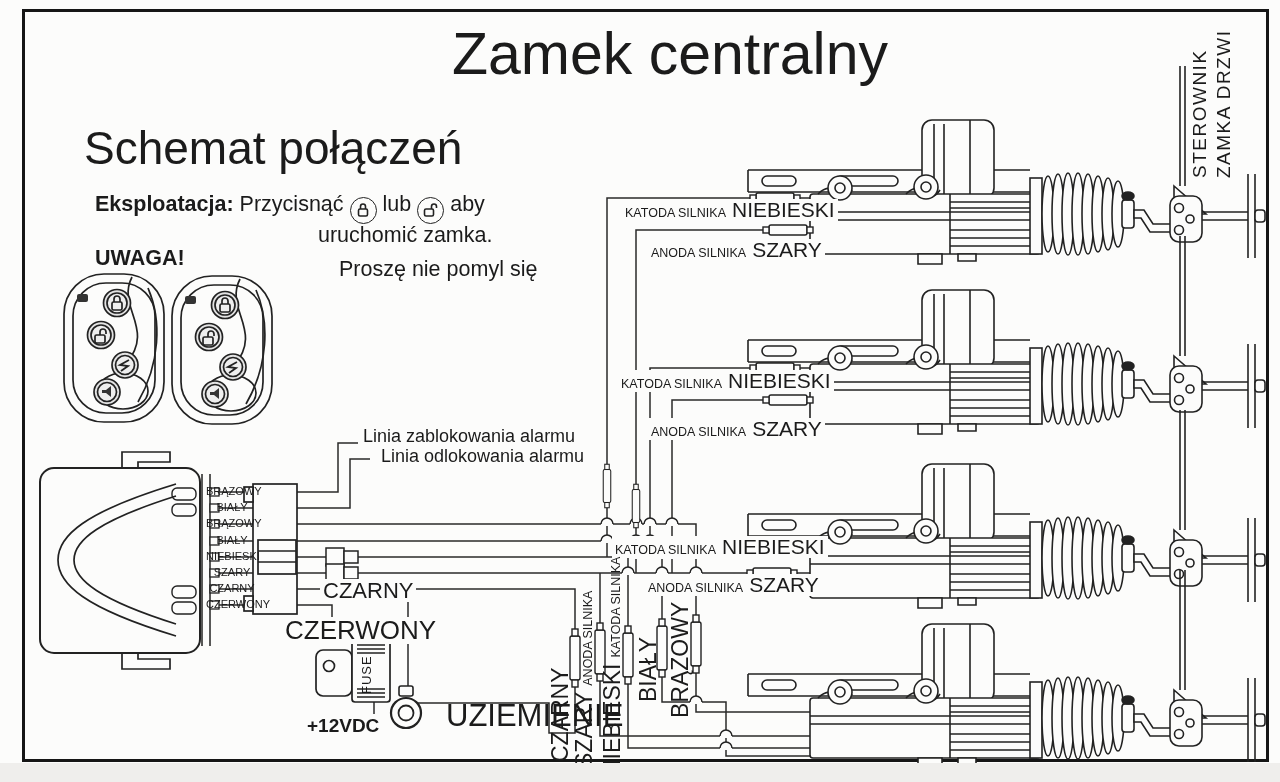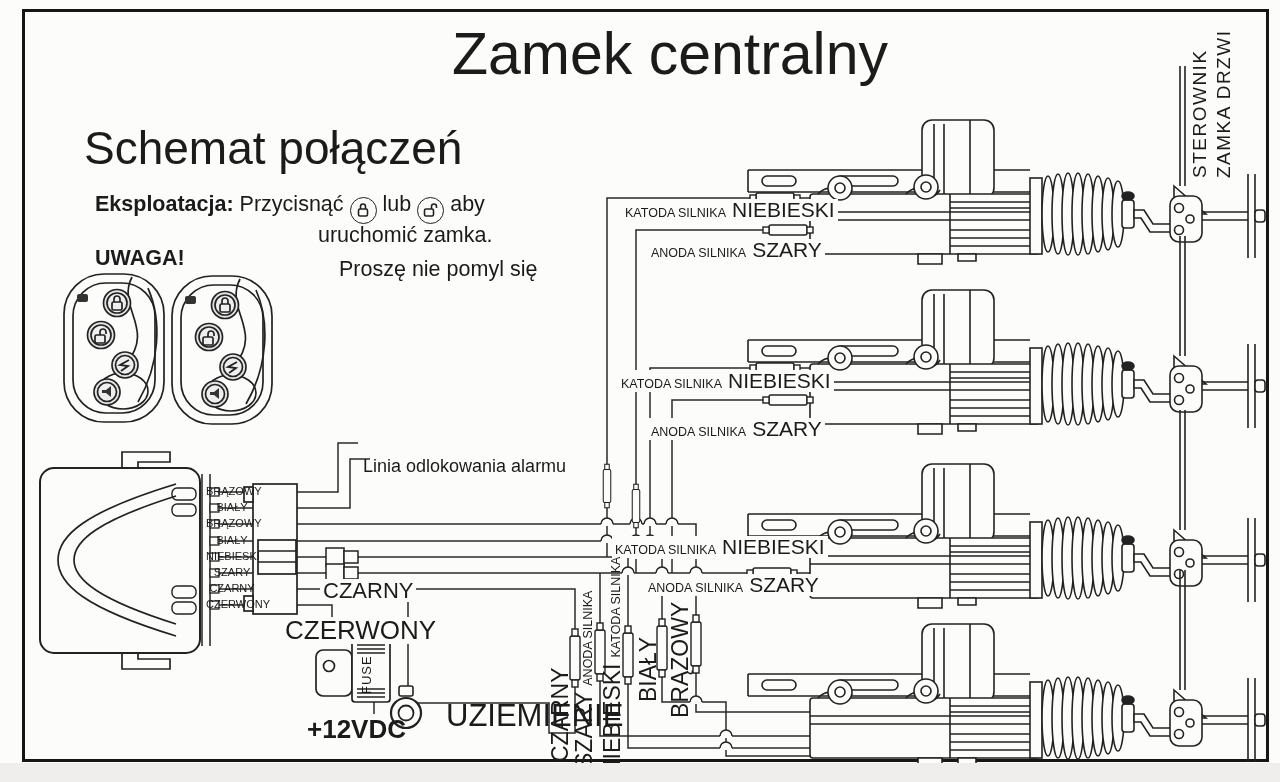--- a/index.html
+++ b/index.html
@@ -271,35 +271,36 @@
         </svg></span>
     <span>aby</span>
   </div>
 
   <div class="lbl subtitle" style="left:84px;top:124px;">Schemat połączeń</div>
   <div class="lbl body-t" style="left:318px;top:224px;">uruchomić zamka.</div>
 
   <div class="lbl body-t b" style="left:95px;top:247px;">UWAGA!</div>
   <div class="lbl body-t" style="left:303px;top:258px;margin-left:36px;">Proszę nie pomyl się</div>
 
-  <div class="lbl" style="left:363px;top:447px;font-size:18px;margin-top:10px;">Linia odlokowania alarmu</div>
+  <div class="lbl" style="left:363px;top:427px;font-size:18px;">Linia zablokowania alarmu</div>
+  <div class="lbl" style="left:381px;top:447px;font-size:18px;">Linia odlokowania alarmu</div>
 
   <div class="lbl pinlbl" style="left:206px;top:486px;">BRĄZOWY</div>
   <div class="lbl pinlbl" style="left:206px;top:502px;">BIAŁY</div>
   <div class="lbl pinlbl" style="left:206px;top:518px;">BRĄZOWY</div>
   <div class="lbl pinlbl" style="left:206px;top:535px;">BIAŁY</div>
   <div class="lbl pinlbl" style="left:206px;top:551px;">NIEBIESKI</div>
   <div class="lbl pinlbl" style="left:206px;top:567px;">SZARY</div>
   <div class="lbl pinlbl" style="left:206px;top:583px;">CZARNY</div>
   <div class="lbl pinlbl" style="left:206px;top:599px;">CZERWONY</div>
 
   <div class="lbl onwire" style="left:320px;top:579px;font-size:22px;">CZARNY</div>
   <div class="lbl onwire" style="left:282px;top:617px;font-size:26px;">CZERWONY</div>
   <div class="lbl rot" style="left:360px;top:694px;font-size:13px;letter-spacing:1px;">FUSE</div>
-  <div class="lbl b" style="left:307px;top:716px;font-size:26px;">+12VDC</div>
+  <div class="lbl b" style="left:307px;top:716px;font-size:19px;">+12VDC</div>
   <div class="lbl" style="left:446px;top:700px;font-size:31px;">UZIEMIENIE</div>
 
   <div class="lbl onwire vlab" style="left:622px;top:199px;">
     <span class="small-cap">KATODA SILNIKA</span>
     <span class="wire-big">NIEBIESKI</span>
   </div>
   <div class="lbl onwire vlab" style="left:648px;top:239px;">
     <span class="small-cap">ANODA SILNIKA</span>
     <span class="wire-big">SZARY</span>
   </div>

